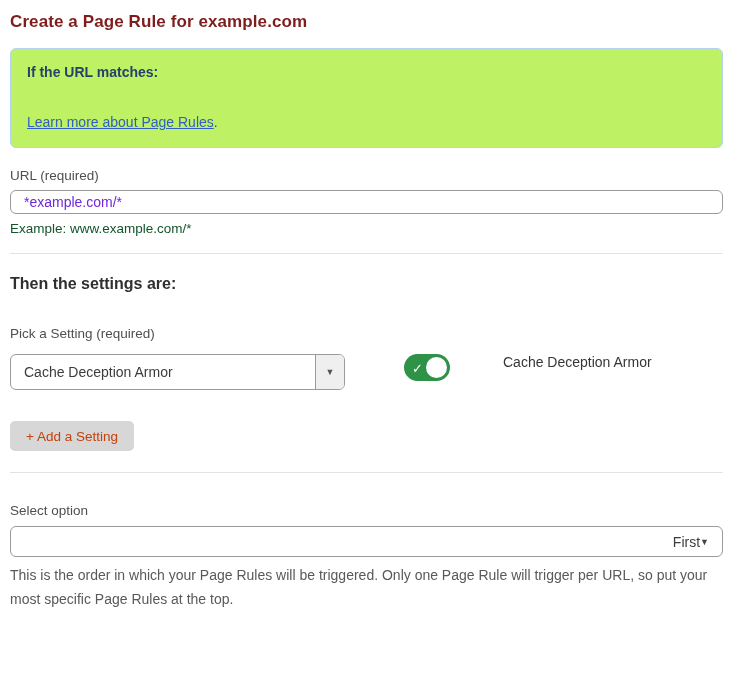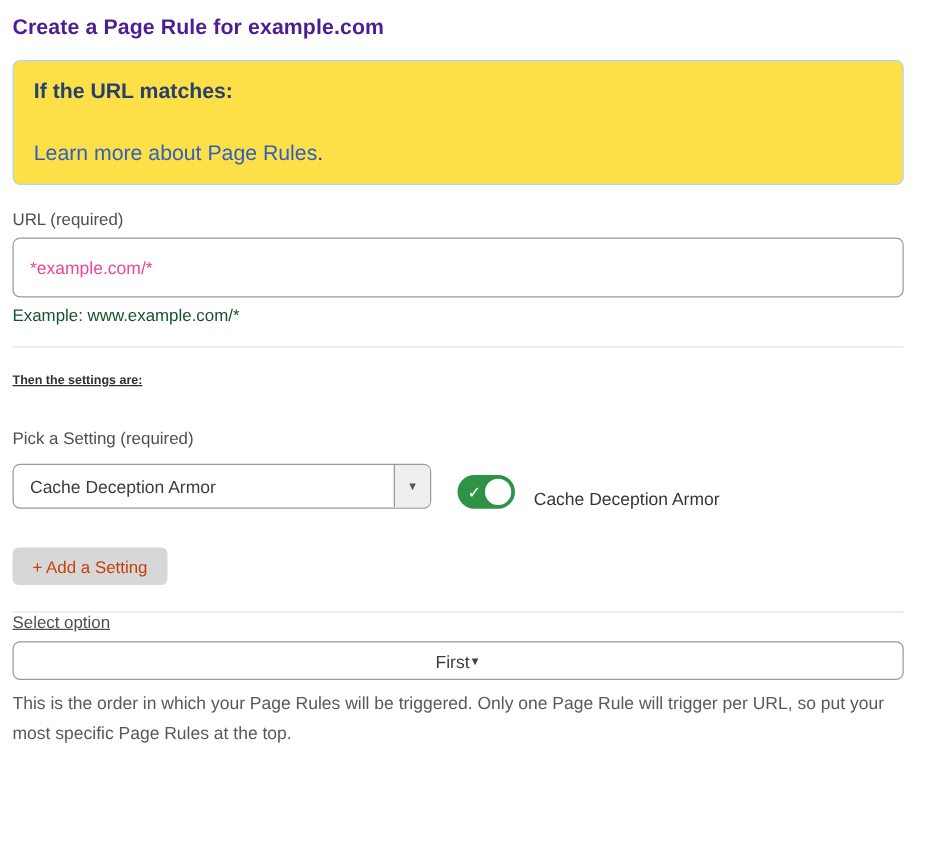--- a/index.html
+++ b/index.html
@@ -7,86 +7,87 @@
   body {
     font-family: "Liberation Sans", "DejaVu Sans", sans-serif;
     color: #333333;
     overflow: hidden;
   }
   .container { padding: 10px 27px 0 10px; width: 750px; }
 
   .page-title {
     font-size: 17px;
     font-weight: bold;
-    color: #4c1d95;
+    color: #7f1d1d;
     margin: 2px 0 16px 0;
     letter-spacing: 0.1px;
   }
 
   .info-box {
-    background: #fde047;
+    background: #bef264;
     border: 1px solid #b4d3f2;
     border-radius: 6px;
     padding: 11px 16px 12px 16px;
     color: #27406e;
-    font-size: 17px;
+    font-size: 14px;
     line-height: 25px;
     margin-bottom: 20px;
   }
   .info-box .info-heading { font-weight: bold; }
   .info-link {
     color: #2f5fc0;
+    text-decoration: underline;
     cursor: pointer;
   }
 
   .field-label {
     font-size: 13.5px;
     color: #4f4f4f;
     margin-bottom: 7px;
   }
 
   .text-input {
     width: 100%;
-    height: 48px;
+    height: 24px;
     border: 1px solid #9a9a9a;
     border-radius: 6px;
     padding: 0 13px;
     font-size: 14px;
-    color: #ec4899;
+    color: #6d28d9;
     font-family: "Liberation Sans", "DejaVu Sans", sans-serif;
     background: #ffffff;
     outline: none;
   }
   .helper-text {
     font-size: 13.5px;
     color: #14532d;
     margin-top: 7px;
   }
 
   .divider {
     border: none;
     border-top: 1px solid #e3e3e3;
     margin: 0;
   }
   .divider-1 { margin-top: 17px; }
   .divider-2 { margin-top: 21px; }
 
   .section-heading {
-    font-size: 10px;
+    font-size: 16px;
     font-weight: bold;
     color: #2f2f2f;
-    text-decoration: underline;
   }
   .heading-then { margin-top: 21px; margin-bottom: 33px; }
   .heading-order { margin-top: 15px; margin-bottom: 31px; }
 
   .setting-row {
     display: flex;
-    align-items: flex-end;
+    align-items: flex-start;
     margin-top: 13px;
+    gap: 38px;
   }
 
   
   .split-select {
     width: 335px;
     height: 36px;
     border: 1px solid #9a9a9a;
     border-radius: 6px;
     background: #ffffff;
     display: flex;
@@ -169,38 +170,38 @@
 
   
   .wide-select {
     width: 100%;
     height: 31px;
     border: 1px solid #9a9a9a;
     border-radius: 6px;
     background: #ffffff;
     display: flex;
     align-items: center;
-    justify-content: center;
+    justify-content: flex-end;
     padding: 0 13px;
     font-size: 14px;
     color: #3c3c3c;
     cursor: pointer;
   }
   .wide-select .select-arrow {
     font-size: 9px;
     color: #444444;
   }
   .order-helper {
     font-size: 14px;
     color: #595959;
     line-height: 24px;
     margin-top: 6px;
   }
 
-  .order-label { margin-bottom: 8px; text-decoration: underline; }
+  .order-label { margin-top: 30px; margin-bottom: 8px; }
 </style>
 </head>
 <body>
 
 <div class="container">
 
   <h1 class="page-title">Create a Page Rule for example.com</h1>
 
   <div class="info-box">
     <div class="info-heading">If the URL matches:</div>

